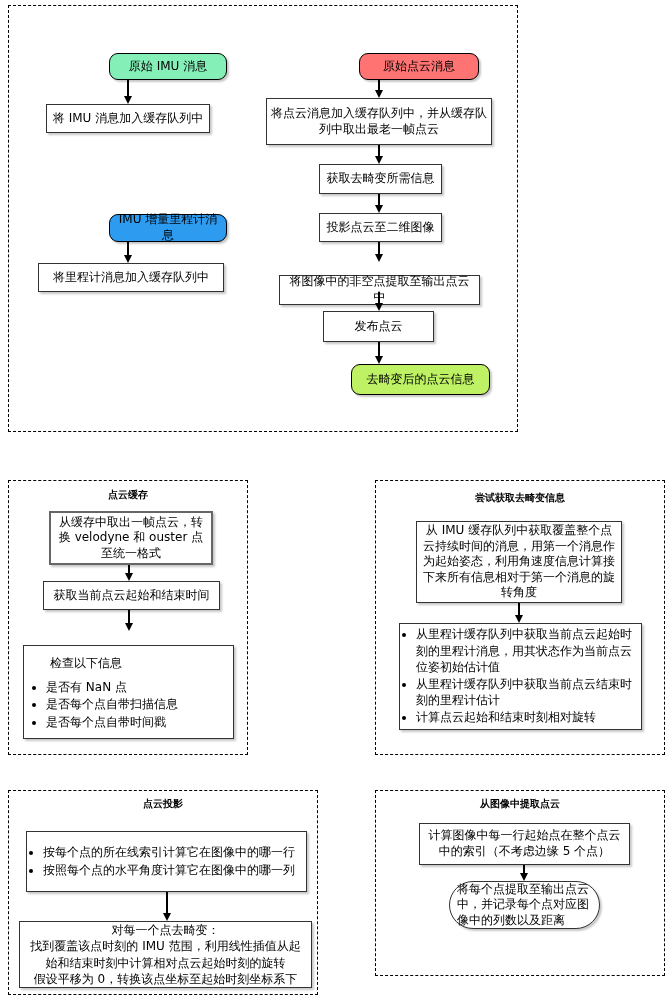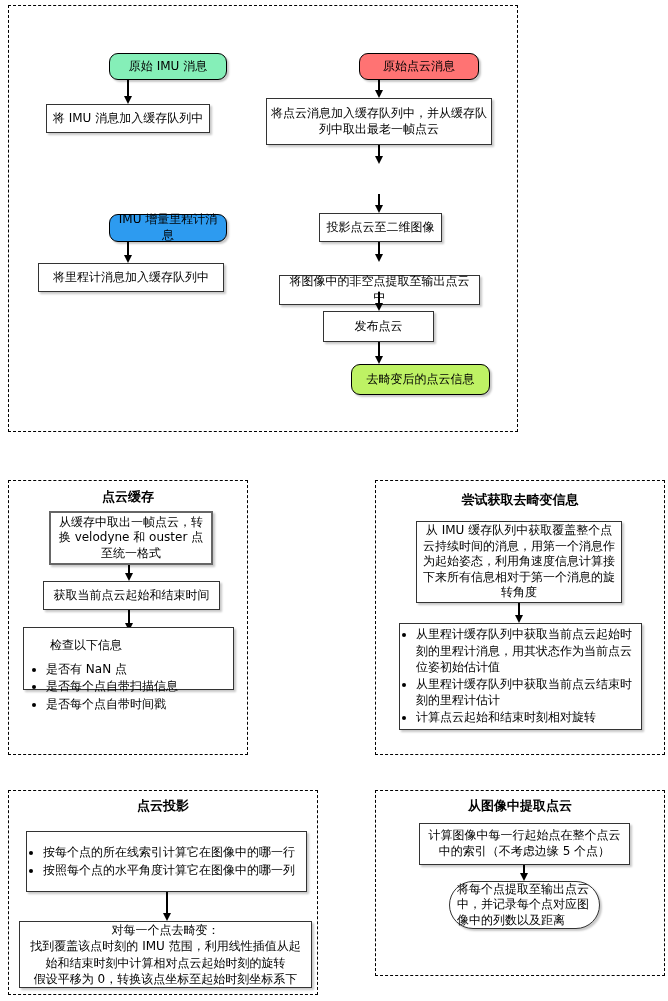--- a/index.html
+++ b/index.html
@@ -1,20 +1,20 @@
 <!DOCTYPE html>
 <html><head>
 <meta charset="utf-8">
 <style>
   html,body { margin:0; padding:0; background:#ffffff; }
   body { font-family:"DejaVu Sans","Liberation Sans",sans-serif; color:#000; }
   .canvas { position:relative; width:668px; height:1001px; background:#fff; overflow:hidden; }
 
   .container { position:absolute; border:1px dashed #000; background:#fff; box-sizing:border-box; }
-  .box-title { position:absolute; left:0; right:0; text-align:center; font-weight:bold; font-size:13px; }
+  .box-title { position:absolute; left:0; right:0; text-align:center; font-weight:bold; font-size:10px; }
   .main-title { position:absolute; top:6px; left:0; right:0; text-align:center; font-weight:bold; font-size:16px; }
 
   .node { position:absolute; box-sizing:border-box; display:flex; align-items:center; justify-content:center;
           text-align:center; font-size:12px; line-height:1.3; background:#fff; border:1px solid #333;
           padding:2px 4px; box-shadow:2px 2px 2px rgba(0,0,0,0.22); }
   .rounded { border-radius:9px; border:1.5px solid #000;margin-left:40px; }
   .thick { border:2px solid #666; }
 
   .arrow { position:absolute; width:1.5px; background:#000; }
   .arrow::after { content:""; position:absolute; left:50%; transform:translateX(-50%); bottom:-8px;
@@ -47,20 +47,21 @@
     <div class="node rounded" style="left: 60px; top: 208px; width: 118px; height: 28px; background: rgb(45, 155, 240);">IMU 增量里程计消息</div>
     <div class="arrow" style="left:118px; top:236px; height:13px;"></div>
     <div class="node" style="left:29px; top:257px; width:186px; height:29px;">将里程计消息加入缓存队列中</div>
 
     <div class="node rounded" style="left: 310px; top: 47px; width: 120px; height: 27px; background: rgb(255, 115, 115);">原始点云消息</div>
     <div class="arrow" style="left:369px; top:74px; height:10px;"></div>
 
     <div class="node" style="left:257px; top:92px; width:226px; height:47px;">将点云消息加入缓存队列中，并从缓存队列中取出最老一帧点云</div>
     <div class="arrow" style="left:369px; top:139px; height:11px;"></div>
 
+    <div class="node" style="left:310px; top:158px; width:123px; height:30px;">获取去畸变所需信息</div>
     <div class="arrow" style="left:369px; top:188px; height:11px;"></div>
 
     <div class="node" style="left:310px; top:207px; width:123px; height:29px;">投影点云至二维图像</div>
     <div class="arrow" style="left:369px; top:236px; height:12px;"></div>
 
     <div class="node" style="left:270px; top:256px; width:201px; height:30px;margin-top:13px;">将图像中的非空点提取至输出点云中</div>
     <div class="arrow" style="left:369px; top:286px; height:11px;"></div>
 
     <div class="node" style="left:314px; top:305px; width:111px; height:31px;">发布点云</div>
     <div class="arrow" style="left:369px; top:336px; height:14px;"></div>
@@ -70,21 +71,21 @@
 
   <div class="container" style="left:8px; top:480px; width:240px; height:275px;">
     <div class="box-title" style="top:7px;">点云缓存</div>
 
     <div class="node thick" style="left:40px; top:30px; width:164px; height:54px;">从缓存中取出一帧点云，转换 velodyne 和 ouster 点至统一格式</div>
     <div class="arrow" style="left:119px; top:84px; height:8px;"></div>
 
     <div class="node" style="left:34px; top:100px; width:177px; height:29px;">获取当前点云起始和结束时间</div>
     <div class="arrow" style="left:119px; top:129px; height:13px;"></div>
 
-    <div class="list-box" style="left:14px; top:146px; width:211px; height:63px;">
+    <div class="list-box" style="left:14px; top:164px; width:211px; height:94px;">
       <div class="head">检查以下信息</div>
       <ul>
         <li>是否有 NaN 点</li>
         <li>是否每个点自带扫描信息</li>
         <li>是否每个点自带时间戳</li>
       </ul>
     </div>
   </div>
 
   <div class="container" style="left:375px; top:480px; width:290px; height:275px;">

